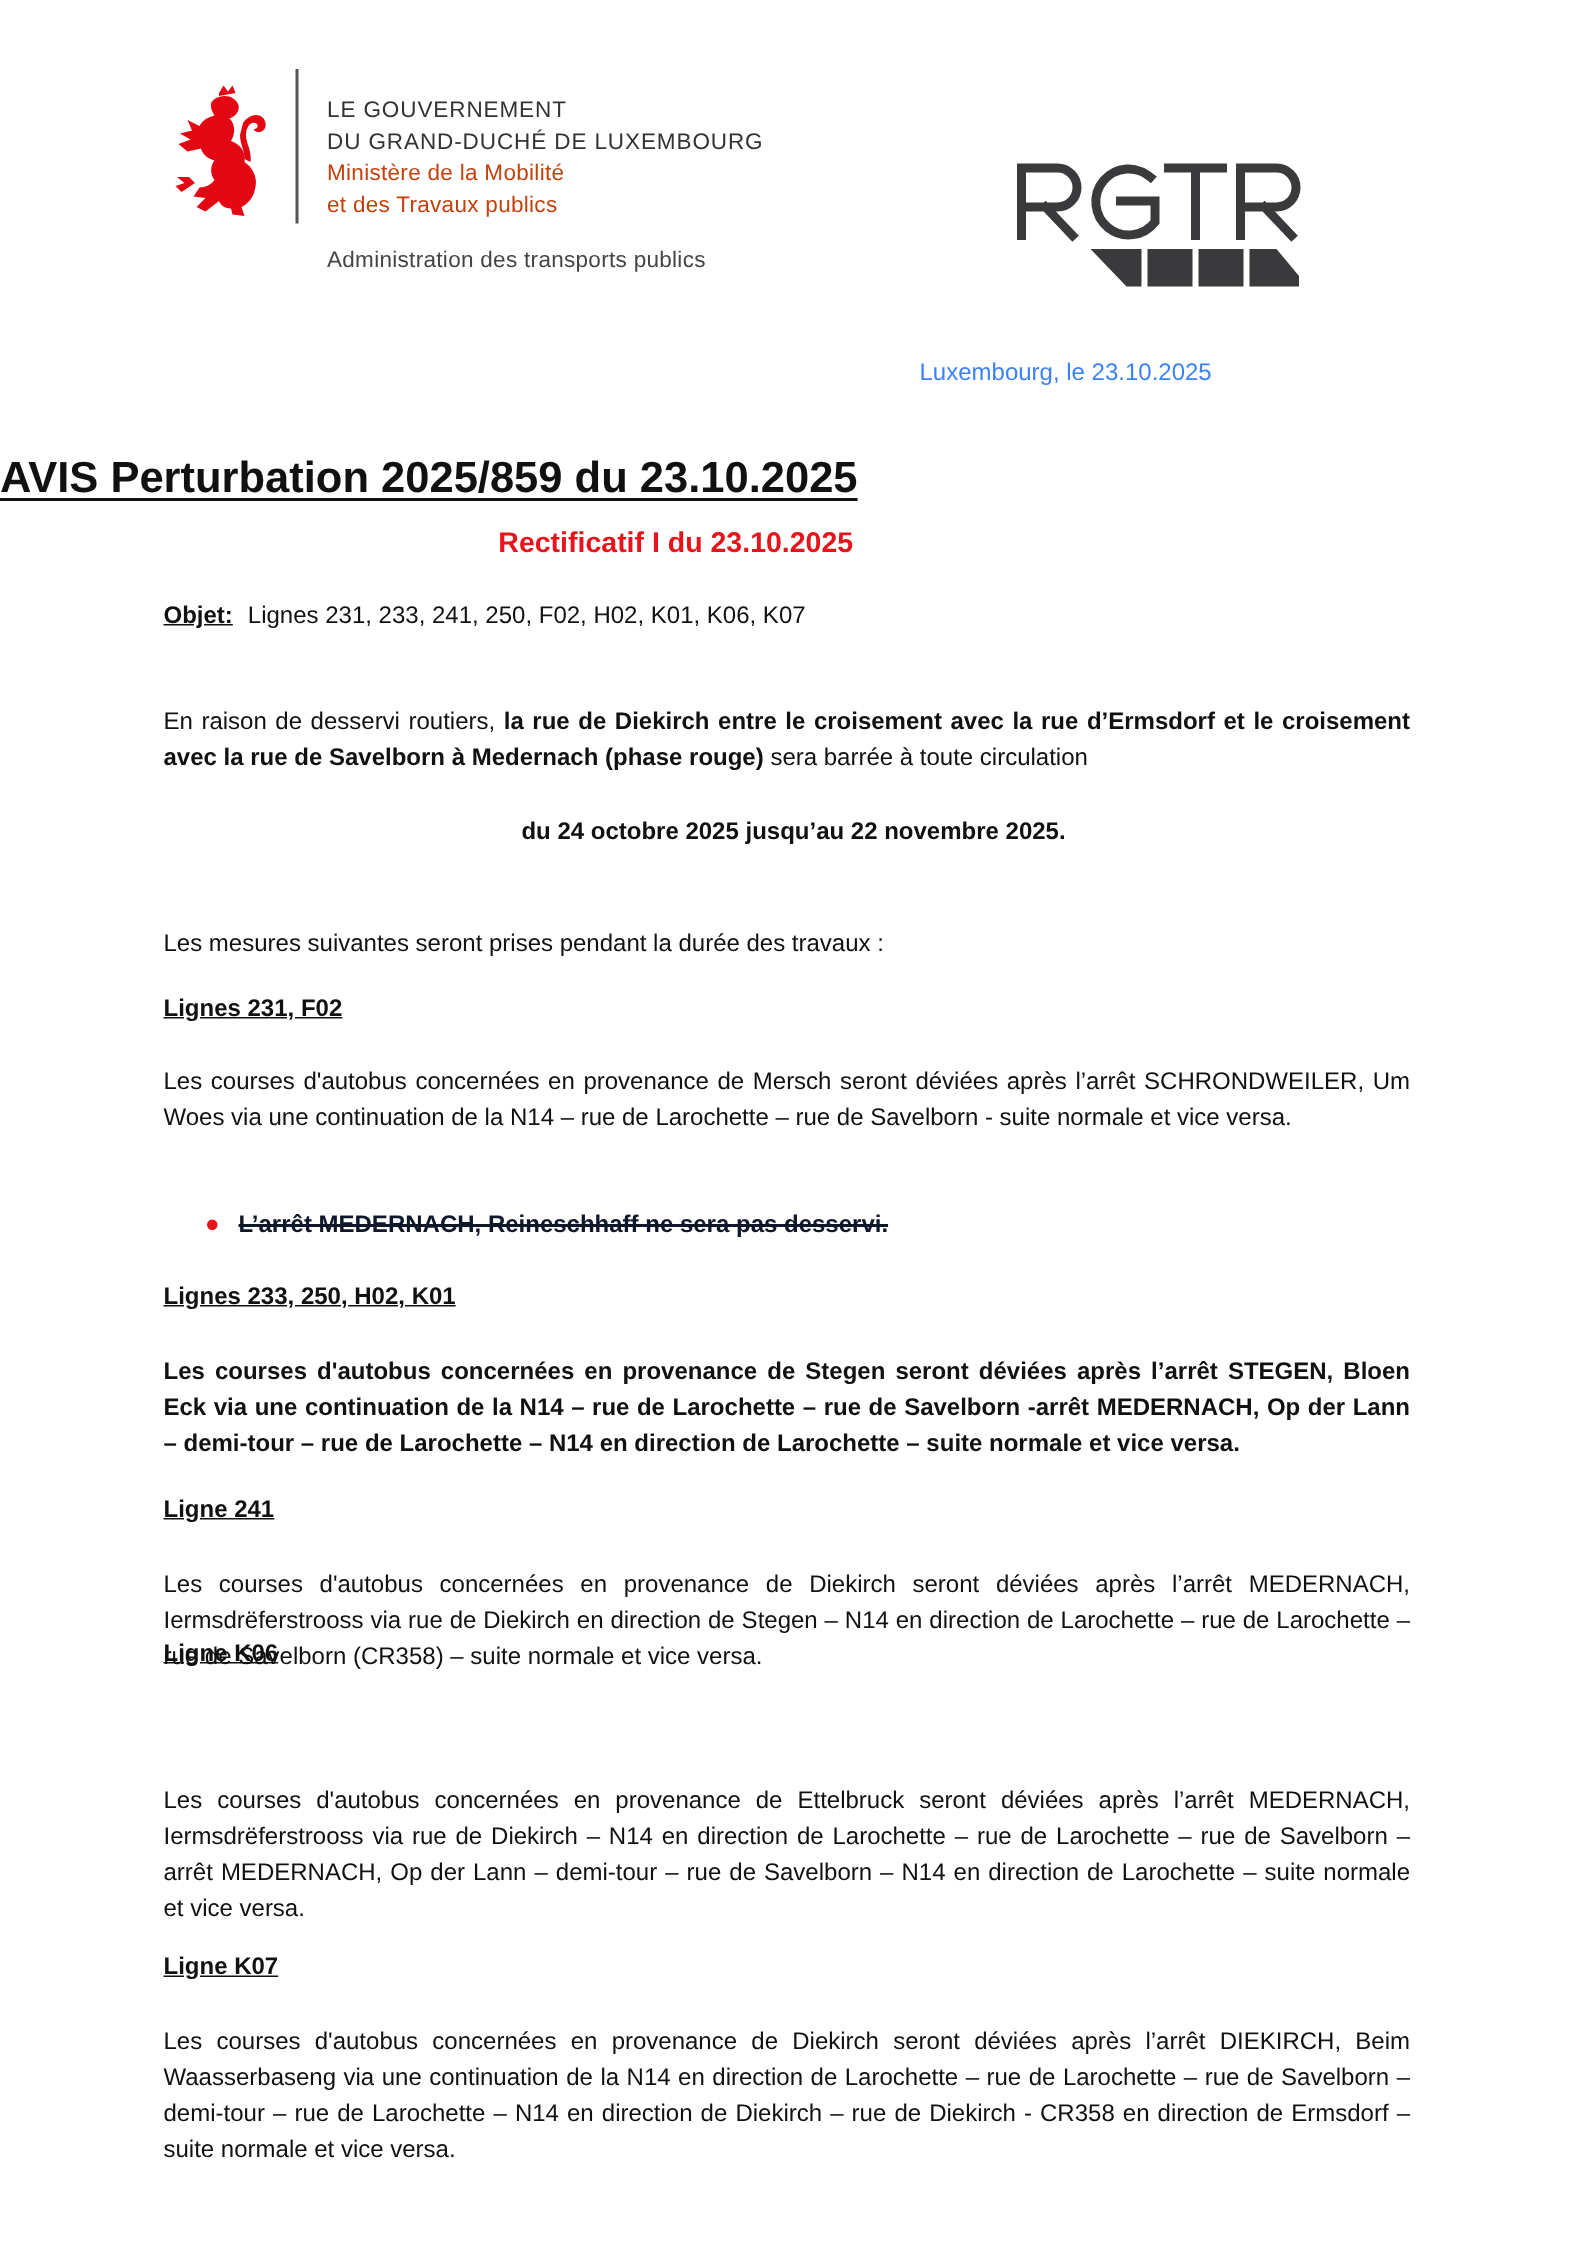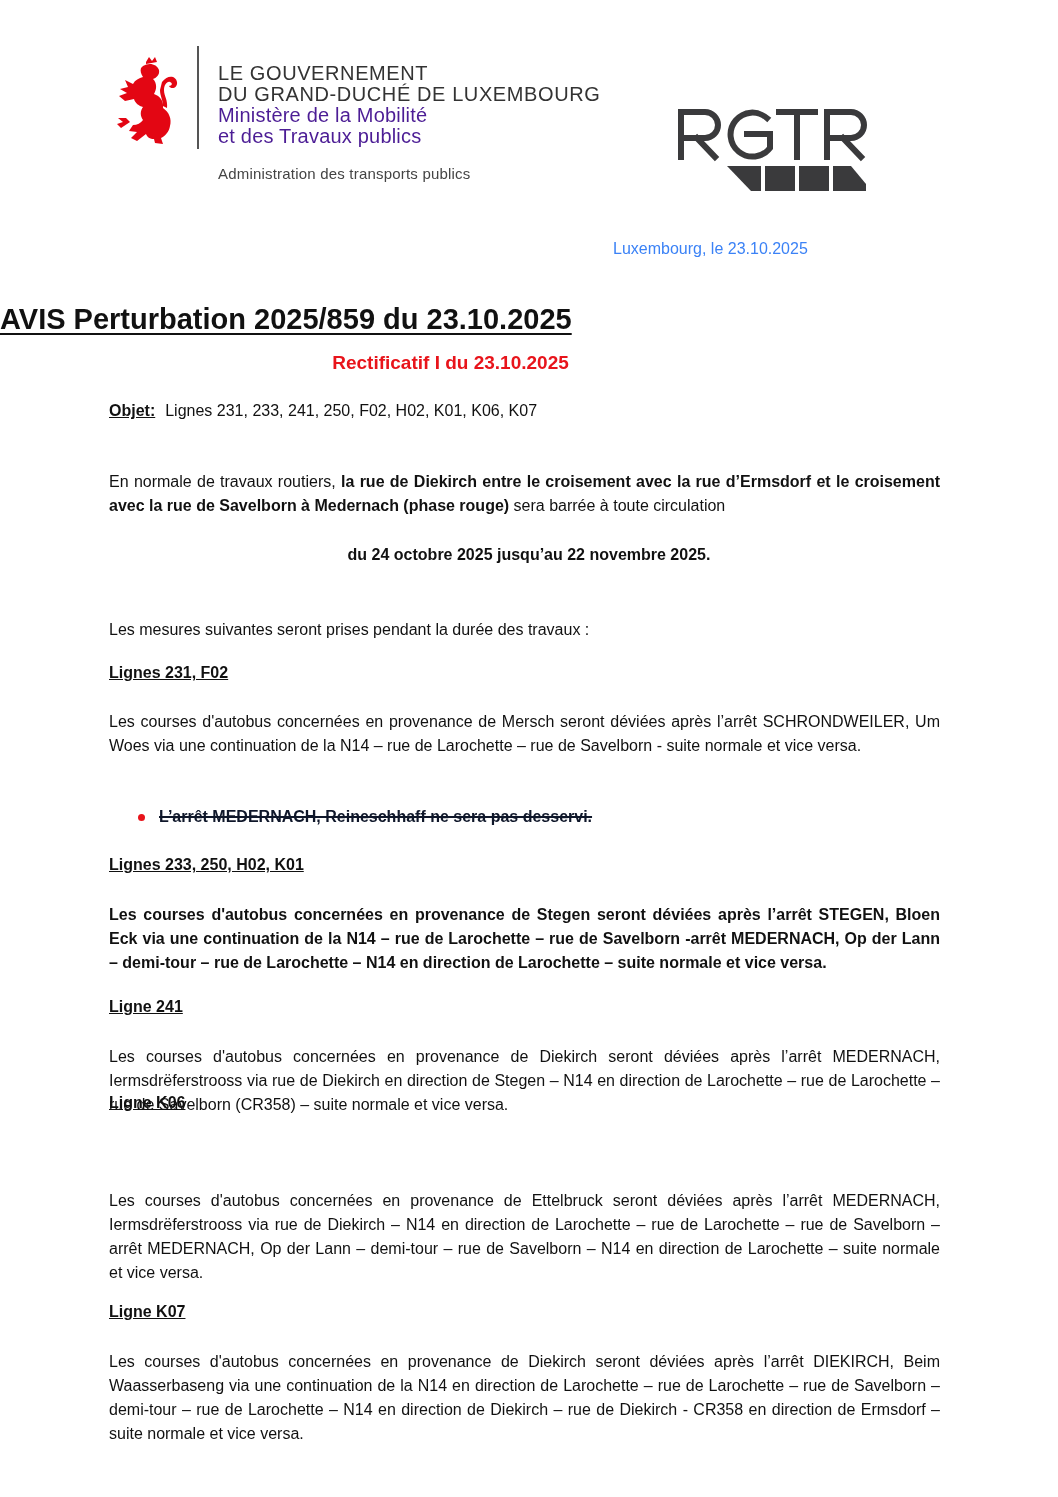--- a/index.html
+++ b/index.html
@@ -3,22 +3,22 @@
 <meta charset="utf-8">
 <style>
   html, body { margin: 0; padding: 0; background: #ffffff; }
   body { width: 1058px; height: 1497px; position: relative; overflow: hidden;
          font-family: "Liberation Sans", sans-serif; color: #111; }
   .abs { position: absolute; }
 
   
   .lion { left: 116px; top: 56px; width: 68px; height: 92px; }
   .vline { left: 197px; top: 46px; width: 2px; height: 103px; background: #555; }
-  .gov { left: 218px; top: 63px; font-size: 20px; line-height: 21px; letter-spacing: 0.6px; color: #333; }
-  .gov .red { color: #4c1d95; letter-spacing: 0.2px; }
+  .gov { left: 218px; top: 63px; font-size: 15px; line-height: 21px; letter-spacing: 0.6px; color: #333; }
+  .gov .red { color: #c2410c; letter-spacing: 0.2px; }
   .admin { left: 218px; top: 165px; font-size: 15px; color: #444; letter-spacing: 0.2px; }
   .rgtr { left: 675px; top: 104px; width: 195px; height: 90px; }
 
   .place-date { left: 613px; top: 240px; font-size: 16px; color: #3b82f6; }
 
   .title { left: 0; width: 1058px; top: 303px; text-align: left; font-size: 29px; font-weight: bold; }
   .title span { text-decoration: underline; text-decoration-thickness: 2px; text-underline-offset: 4px; }
   .subtitle { left: 0; width: 901px; top: 352px; text-align: center; font-size: 19px; font-weight: bold; color: #e8141b; }
 
   .objet { left: 109px; top: 402px; font-size: 16px; }
@@ -72,21 +72,21 @@
 
 <div class="abs place-date">Luxembourg, le 23.10.2025</div>
 
 <div class="abs title"><span>AVIS Perturbation 2025/859 du 23.10.2025</span></div>
 <div class="abs subtitle">Rectificatif I du 23.10.2025</div>
 
 <div class="abs objet">
   <b>Objet:</b><span>Lignes 231, 233, 241, 250, F02, H02, K01, K06, K07</span>
 </div>
 
-<div class="abs para" style="top:470px;"><span>En normale de travaux routiers, </span><b>la rue de Diekirch entre le croisement avec la rue d’Ermsdorf et le croisement avec la rue de Savelborn à Medernach (phase rouge)</b><span> sera barrée à toute circulation</span></div>
+<div class="abs para" style="top:470px;"><span>En raison de desservi routiers, </span><b>la rue de Diekirch entre le croisement avec la rue d’Ermsdorf et le croisement avec la rue de Savelborn à Medernach (phase rouge)</b><span> sera barrée à toute circulation</span></div>
 
 <div class="abs center" style="top:546px;">du 24 octobre 2025 jusqu’au 22 novembre 2025.</div>
 
 <div class="abs para" style="top:618px;">Les mesures suivantes seront prises pendant la durée des travaux :</div>
 
 <div class="abs heading" style="top:664px;">Lignes 231, F02</div>
 <div class="abs para" style="top:710px;">Les courses d'autobus concernées en provenance de Mersch seront déviées après l’arrêt SCHRONDWEILER, Um Woes via une continuation de la N14 – rue de Larochette – rue de Savelborn - suite normale et vice versa.</div>
 <div class="abs struck">
   <span class="bullet"></span><span class="txt">L’arrêt MEDERNACH, Reineschhaff ne sera pas desservi.</span>
 </div>

